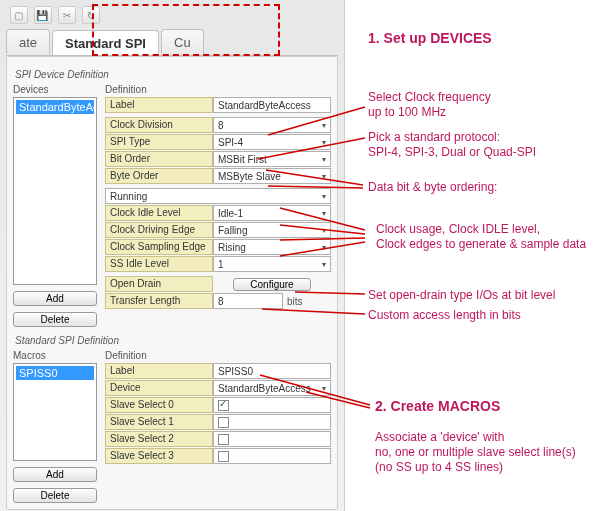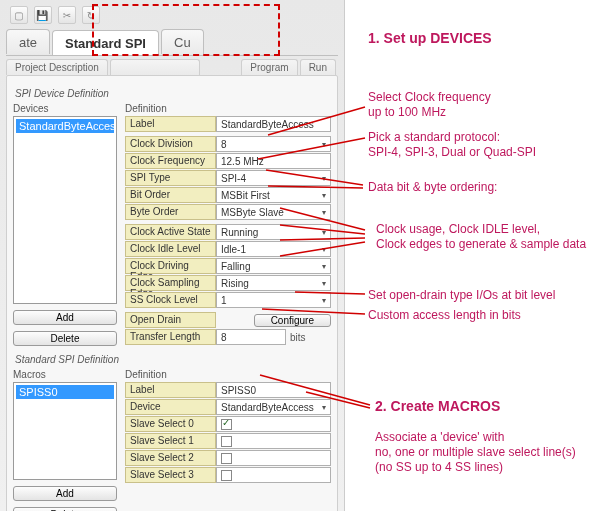--- a/index.html
+++ b/index.html
@@ -91,21 +91,21 @@
     color: #5a5a5a;
     margin: 8px 2px 4px;
   }
   .group-body {
     display: flex;
     gap: 8px;
   }
   .listcol {
     display: flex;
     flex-direction: column;
-    width: 104px;
+    width: 84px;
   }
   .collabel {
     font-size: 10px;
     color: #555;
     margin-bottom: 2px;
   }
   .listbox {
     background: #fff;
     border: 1px solid #9a9a9a;
     height: 188px;
@@ -139,21 +139,21 @@
   .defcol {
     flex: 1;
   }
   .defrow {
     display: flex;
     align-items: stretch;
     height: 16px;
     margin-bottom: 1px;
   }
   .defrow .lbl {
-    width: 91px;
+    width: 108px;
     background: #f2eec0;
     border: 1px solid #c9c08a;
     padding: 1px 4px;
     font-size: 10px;
     color: #333;
   }
   .defrow .val {
     flex: 1;
     background: #fff;
     border: 1px solid #b0b0b0;
@@ -173,21 +173,21 @@
     font-size: 10px;
     color: #555;
     padding-left: 4px;
     display: flex;
     align-items: center;
   }
   .defrow .btncell {
     flex: 1;
     display: flex;
     align-items: center;
-    justify-content: flex-end;
+    justify-content: center;
   }
   .defrow .chkcell {
     flex: 1;
     background: #fff;
     border: 1px solid #b0b0b0;
     display: flex;
     align-items: center;
     padding-left: 4px;
   }
   .chk {
@@ -240,26 +240,20 @@
     <div class="tool-ic">✂</div>
     <div class="tool-ic">↻</div>
   </div>
 
   <div class="tabstrip">
     <div class="tab">ate</div>
     <div class="tab active">Standard SPI</div>
     <div class="tab">Cu</div>
   </div>
 
-  <div class="subtabs">
-    <div class="subtab">Project Description</div>
-    <div class="subtab" style="width:90px"></div>
-    <div class="subtab" style="margin-left:auto">Program</div>
-    <div class="subtab">Run</div>
-  </div>
 
   <div class="panel">
 
     <div class="group-title">SPI Device Definition</div>
     <div class="group-body">
       <div class="listcol">
         <div class="collabel">Devices</div>
         <div class="listbox">
           <div class="listitem">StandardByteAccess</div>
         </div>
@@ -280,26 +274,20 @@
         </div>
         <div style="height:3px"></div>
         <div class="defrow">
           <div class="lbl">Clock Division</div>
           <div class="val">
               <span>8</span>
               <span class="caret">▾</span>
             </div>
         </div>
         <div class="defrow">
-          <div class="lbl">Clock Frequency</div>
-          <div class="val">
-              <span>12.5 MHz</span>
-            </div>
-        </div>
-        <div class="defrow">
           <div class="lbl">SPI Type</div>
           <div class="val">
               <span>SPI-4</span>
               <span class="caret">▾</span>
             </div>
         </div>
         <div class="defrow">
           <div class="lbl">Bit Order</div>
           <div class="val">
               <span>MSBit First</span>
@@ -308,21 +296,20 @@
         </div>
         <div class="defrow">
           <div class="lbl">Byte Order</div>
           <div class="val">
               <span>MSByte Slave</span>
               <span class="caret">▾</span>
             </div>
         </div>
         <div style="height:3px"></div>
         <div class="defrow">
-          <div class="lbl">Clock Active State</div>
           <div class="val">
               <span>Running</span>
               <span class="caret">▾</span>
             </div>
         </div>
         <div class="defrow">
           <div class="lbl">Clock Idle Level</div>
           <div class="val">
               <span>Idle-1</span>
               <span class="caret">▾</span>
@@ -336,21 +323,21 @@
             </div>
         </div>
         <div class="defrow">
           <div class="lbl">Clock Sampling Edge</div>
           <div class="val">
               <span>Rising</span>
               <span class="caret">▾</span>
             </div>
         </div>
         <div class="defrow">
-          <div class="lbl">SS Clock Level</div>
+          <div class="lbl">SS Idle Level</div>
           <div class="val">
               <span>1</span>
               <span class="caret">▾</span>
             </div>
         </div>
         <div style="height:3px"></div>
         <div class="defrow">
           <div class="lbl">Open Drain</div>
           <div class="btncell">
               <div class="winbtn" style="padding:0 16px">Configure</div>

